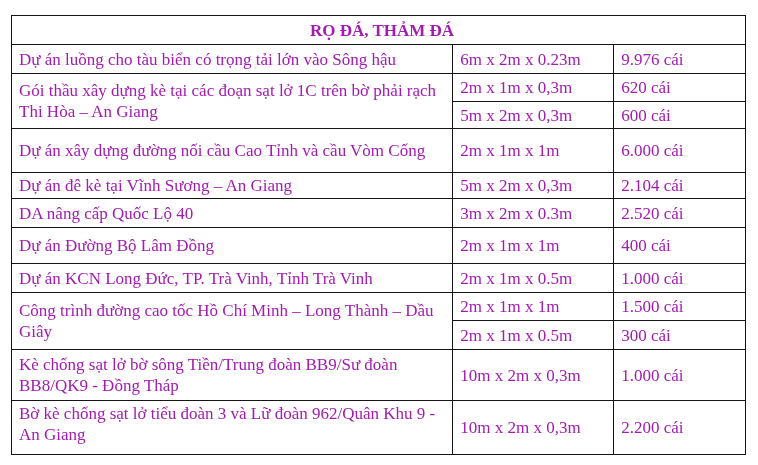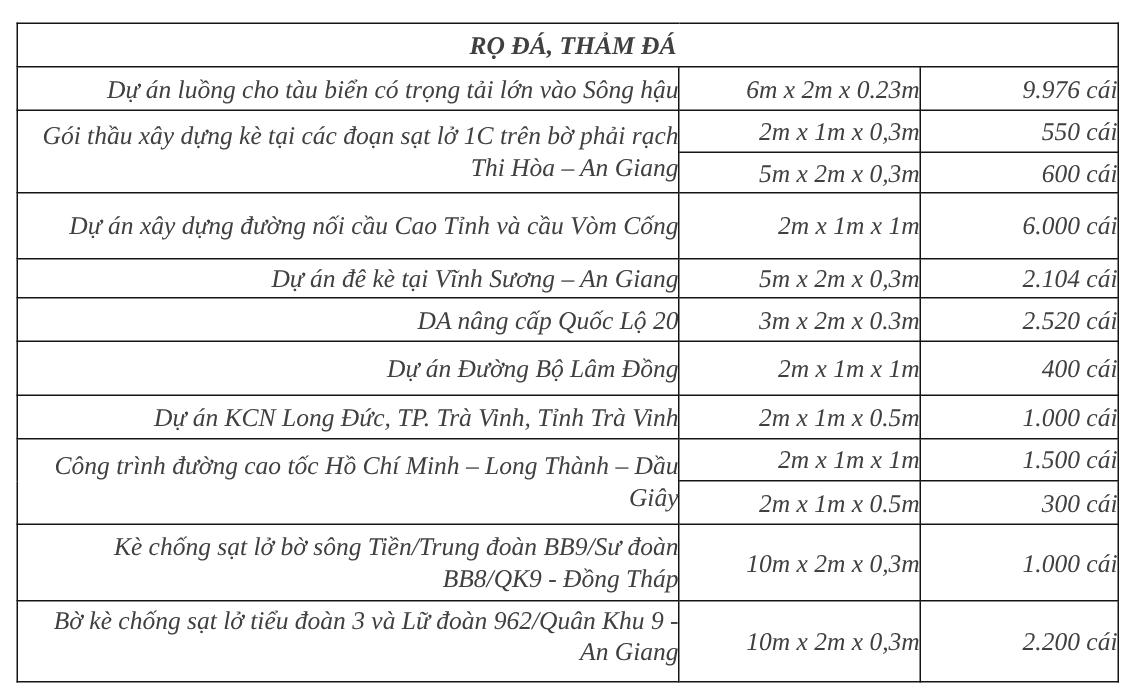--- a/index.html
+++ b/index.html
@@ -3,29 +3,28 @@
 <meta charset="utf-8">
 <style>
   html, body { margin: 0; padding: 0; background: #ffffff; }
   body { width: 758px; height: 465px; position: relative; overflow: hidden; }
   table.main {
     position: absolute; left: 11px; top: 15px;
     width: 735px;
     border-collapse: collapse;
     font-family: "Liberation Serif", "DejaVu Serif", serif;
     font-size: 17px;
-    color: #404040;
-    font-style: italic;
+    color: #a21caf;
   }
   table.main td, table.main th {
     border: 1.5px solid #141414;
     padding: 0 0 0 7px;
     vertical-align: middle;
     line-height: 21px;
-    text-align: right;
+    text-align: left;
   }
   table.main th {
     font-weight: bold;
     text-align: center;
     height: 28px;
   }
   col.c1 { width: 442px; }
   col.c2 { width: 161px; }
   col.c3 { width: 132px; }
   td.p { padding-top: 1px; }
@@ -47,41 +46,41 @@
 
   <tr style="height:29px">
     <td class="p">Dự án luồng cho tàu biển có trọng tải lớn vào Sông hậu</td>
     <td class="c2">6m x 2m x 0.23m</td>
     <td class="c3">9.976 cái</td>
   </tr>
 
   <tr style="height:28px">
     <td class="p" rowspan="2">Gói thầu xây dựng kè tại các đoạn sạt lở 1C trên  bờ phải rạch Thi Hòa – An Giang</td>
     <td class="c2">2m x 1m x 0,3m</td>
-    <td class="c3">550 cái</td>
+    <td class="c3">620 cái</td>
   </tr>
   <tr style="height:27px">
     <td class="c2">5m x 2m x 0,3m</td>
     <td class="c3">600 cái</td>
   </tr>
 
   <tr style="height:44px">
     <td class="p">Dự án xây dựng đường nối cầu Cao Tỉnh và cầu Vòm Cống</td>
     <td class="c2">2m x 1m x 1m</td>
     <td class="c3">6.000 cái</td>
   </tr>
 
   <tr style="height:26px">
     <td class="p">Dự án đê kè tại Vĩnh Sương – An Giang</td>
     <td class="c2">5m x 2m x 0,3m</td>
     <td class="c3">2.104 cái</td>
   </tr>
 
   <tr style="height:29px">
-    <td class="p">DA nâng cấp Quốc Lộ 20</td>
+    <td class="p">DA nâng cấp Quốc Lộ 40</td>
     <td class="c2">3m x 2m x 0.3m</td>
     <td class="c3">2.520 cái</td>
   </tr>
 
   <tr style="height:36px">
     <td class="p">Dự án Đường Bộ Lâm Đồng</td>
     <td class="c2">2m x 1m x 1m</td>
     <td class="c3">400 cái</td>
   </tr>
 

